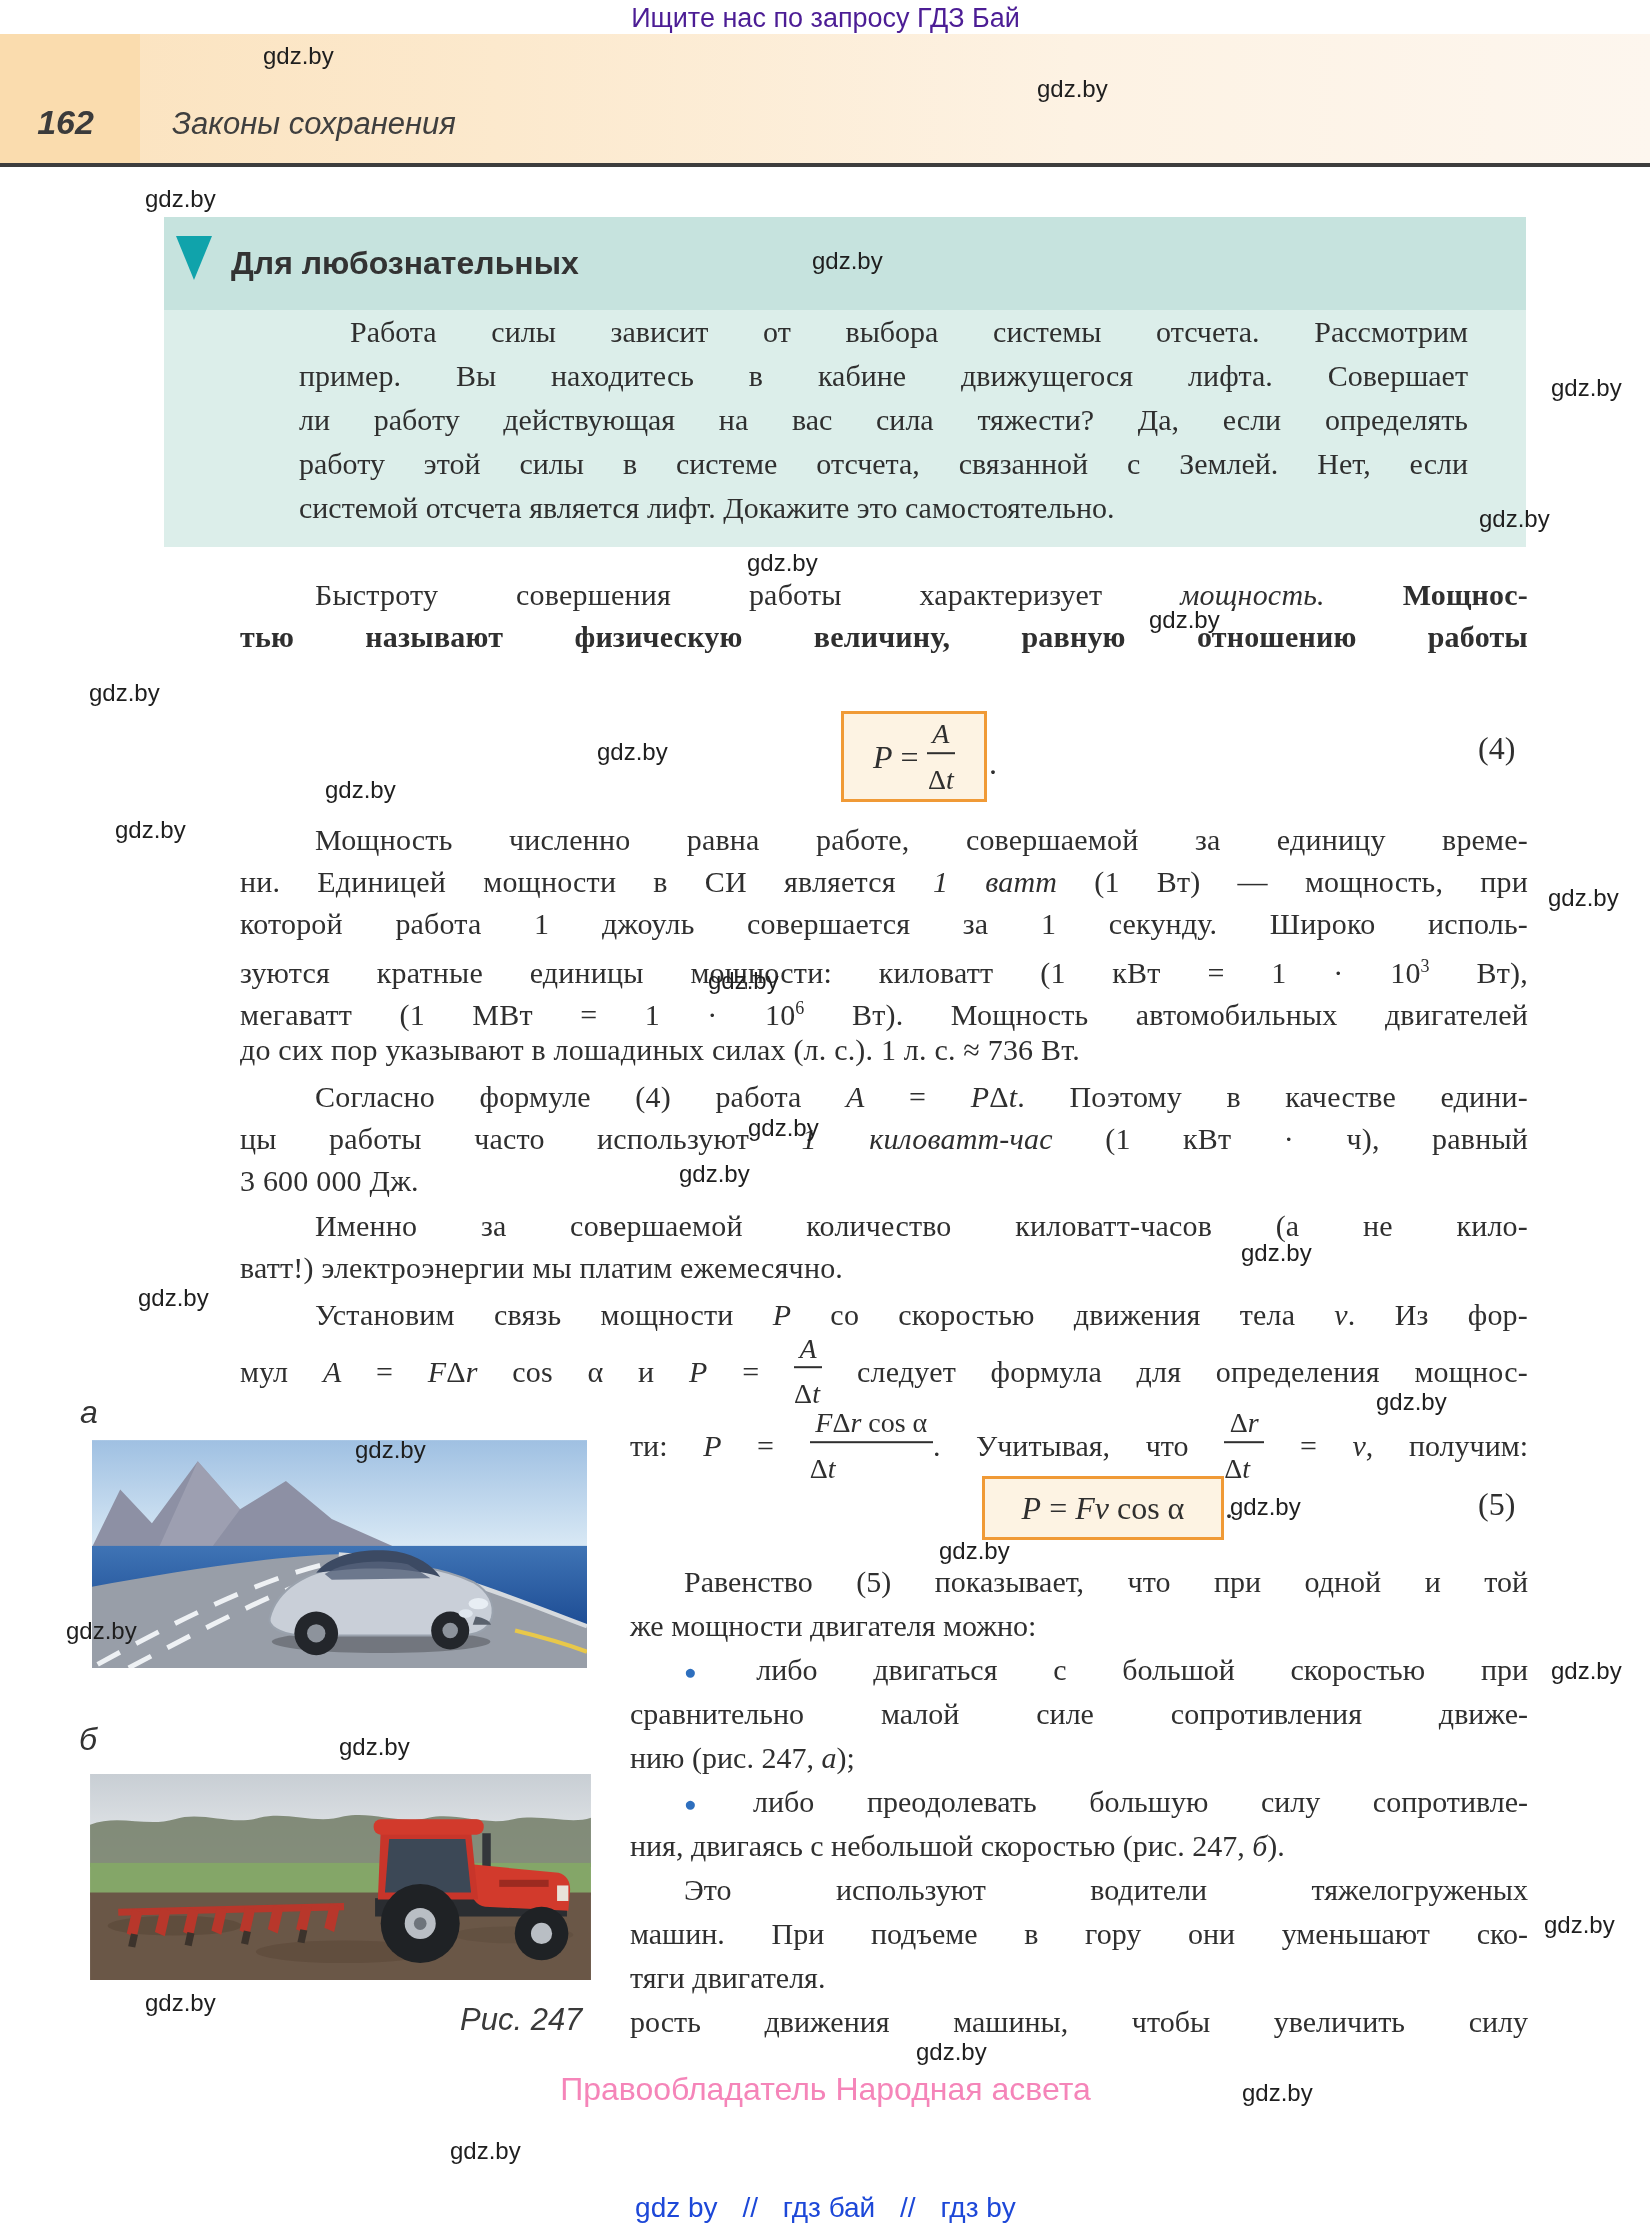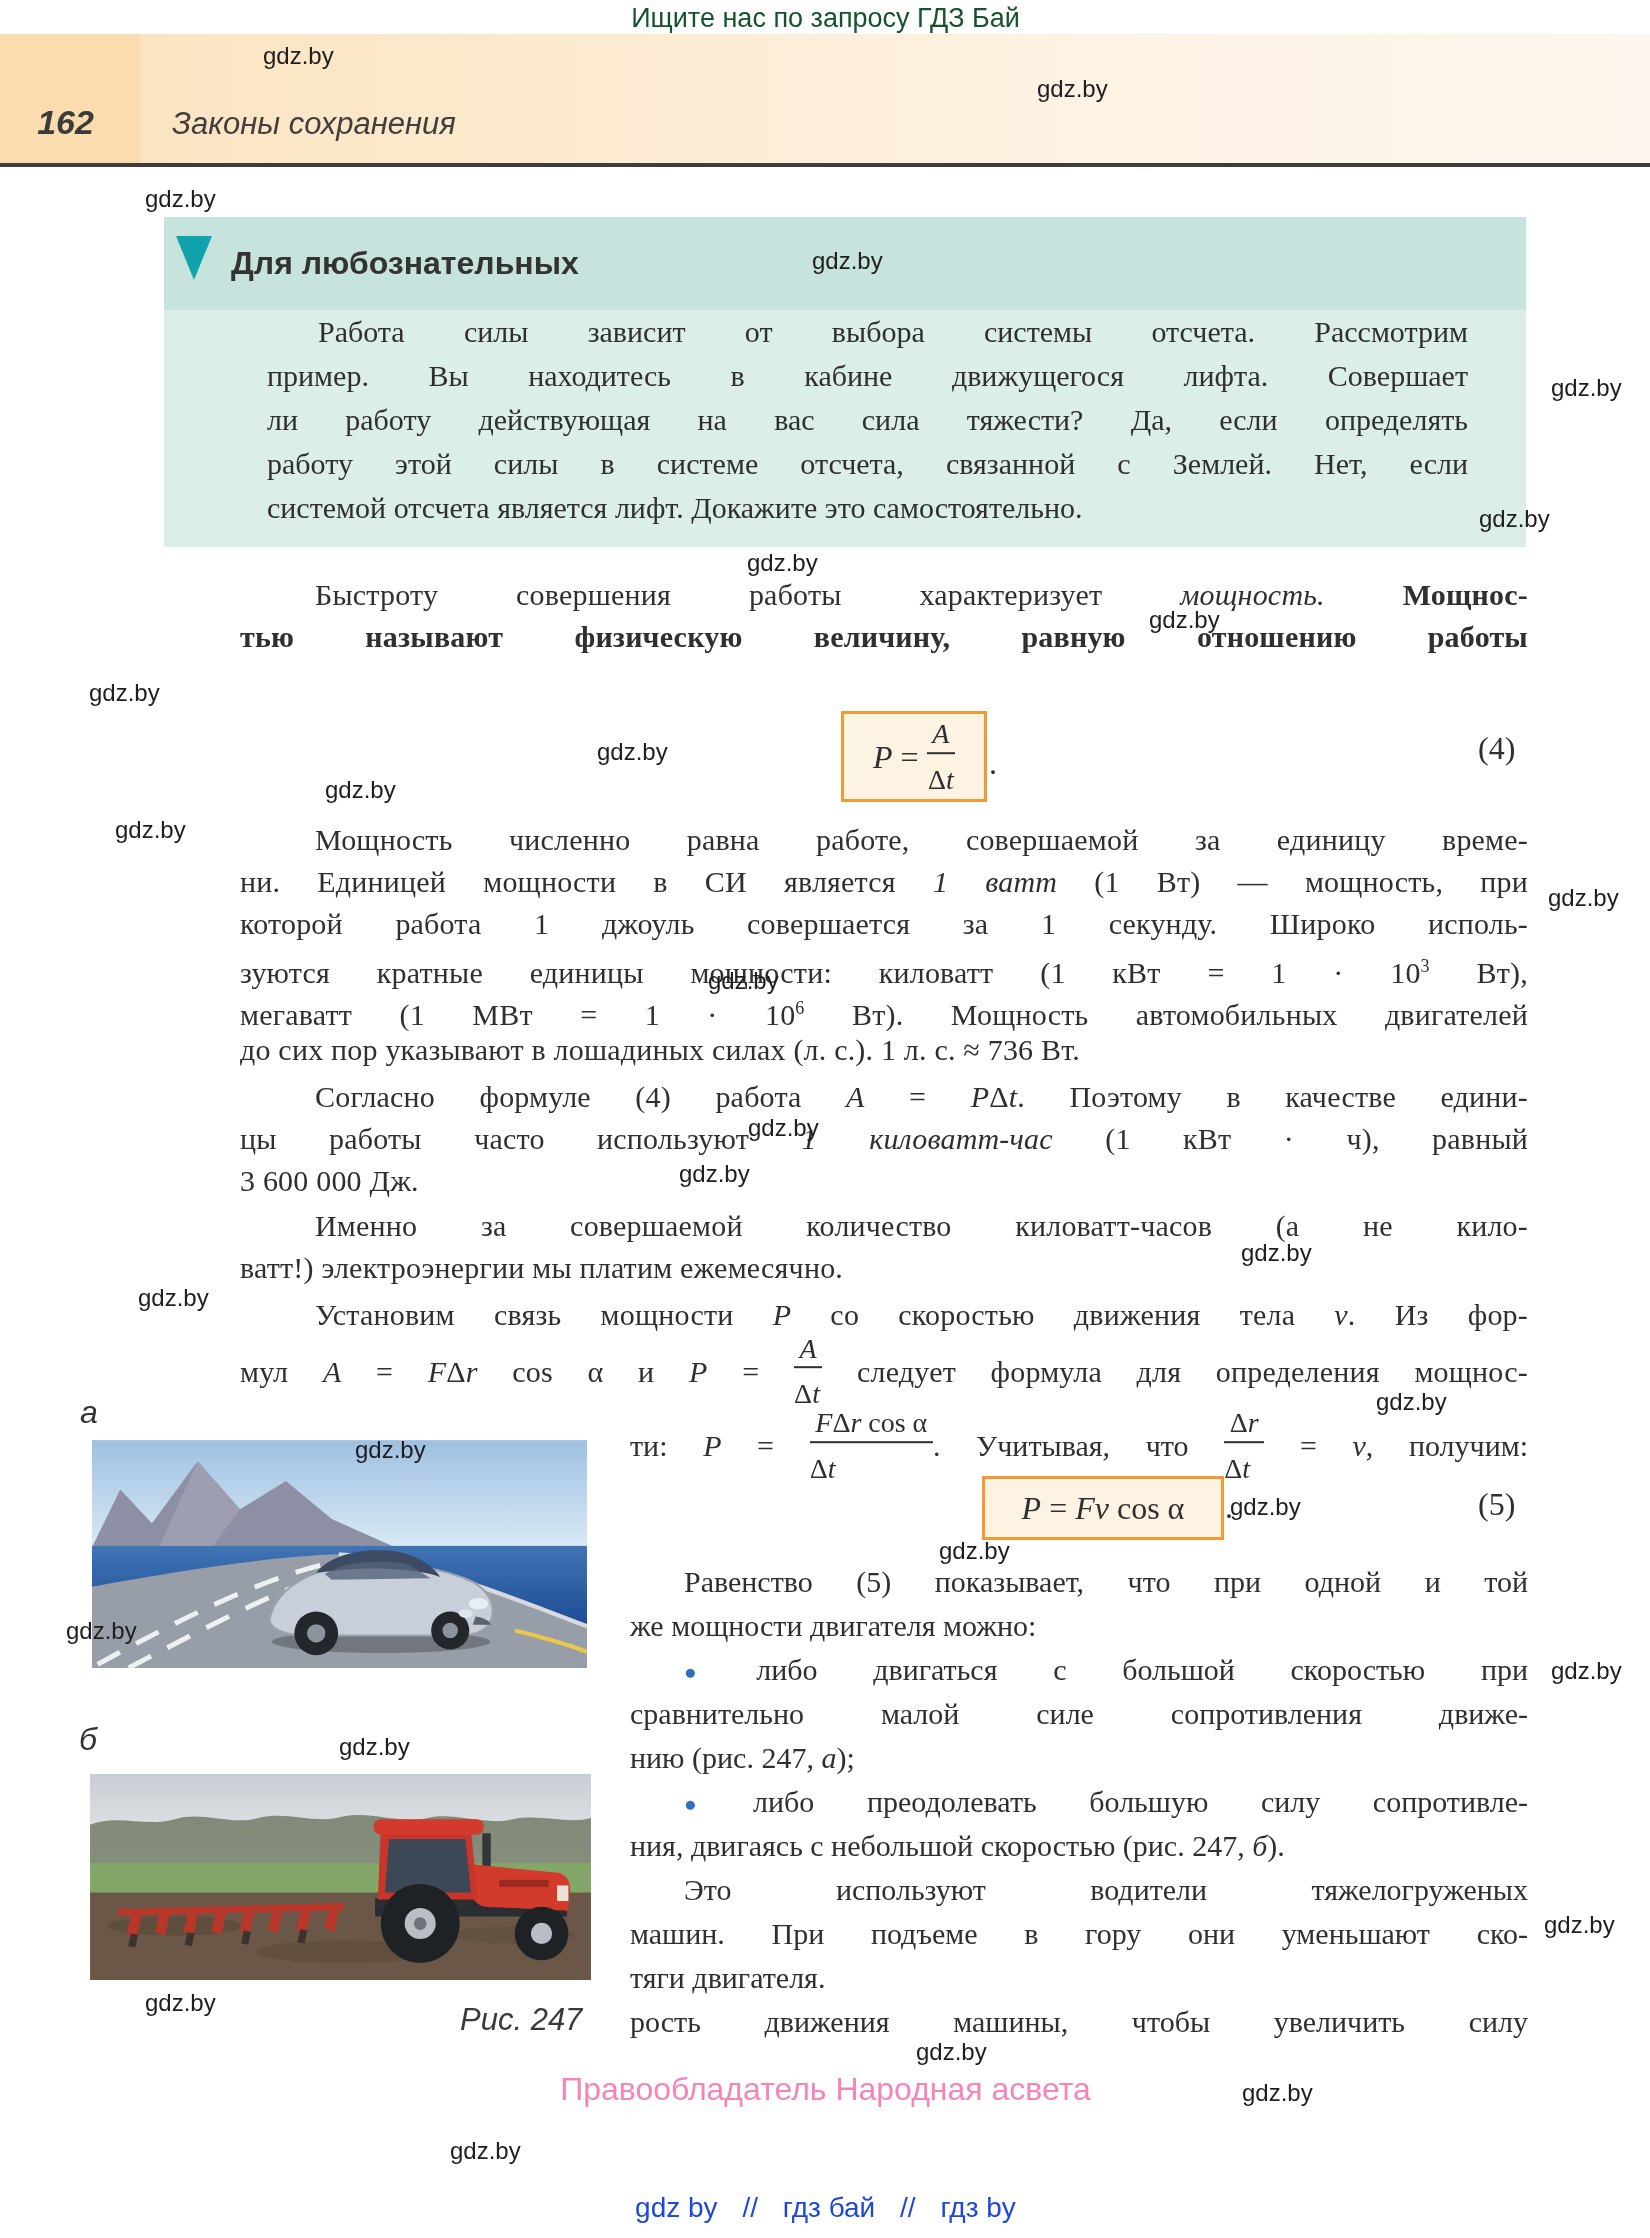--- a/index.html
+++ b/index.html
@@ -1,21 +1,21 @@
 <!DOCTYPE html>
 <html style="font-size:11.3px"><head>
 <meta charset="utf-8">
 <style>
   html,body{margin:0;padding:0;background:#fff;}
   #page{position:relative;width:1651px;height:2239px;background:#ffffff;overflow:hidden;
         font-family:"Liberation Serif",serif;color:#2f2f2f;}
 
   
   #banner{position:absolute;top:2.8px;left:0;width:100%;text-align:center;
-          font-family:"Liberation Sans",sans-serif;font-size:27px;color:#14532d;}
+          font-family:"Liberation Sans",sans-serif;font-size:27px;color:#4c1d95;}
 
   
   #band{position:absolute;top:34px;left:0;width:1651px;height:129px;
         background:linear-gradient(90deg,#fbe2bd 0%,#fce9cd 30%,#fdf2e3 65%,#fdf6ee 100%);}
   #band-col{position:absolute;top:34px;left:0;width:140px;height:129px;background:#fadcae;}
   #page-num{position:absolute;top:103px;left:0;width:131px;text-align:center;
             font-family:"Liberation Sans",sans-serif;font-style:italic;font-weight:bold;
             font-size:34px;color:#3b3b3b;}
   #section-title{position:absolute;top:106px;left:172px;font-family:"Liberation Sans",sans-serif;
             font-style:italic;font-size:31px;color:#3f3f3f;}
@@ -23,21 +23,21 @@
 
   
   #infobox{position:absolute;left:164px;top:217px;width:1362px;height:330px;background:#dceeea;}
   #infobox-titleband{position:absolute;left:0;top:0;width:100%;height:93px;background:#c6e3de;}
   #tri{position:absolute;left:12px;top:19px;width:0;height:0;
        border-left:18.3px solid transparent;border-right:18.3px solid transparent;
        border-top:44px solid #10a3ab;}
   #infobox-title{position:absolute;left:67px;top:0;height:93px;line-height:93px;
        font-family:"Liberation Sans",sans-serif;font-weight:bold;font-size:32px;color:#333;}
   #infobox-body{position:absolute;left:103px;top:93px;width:1201px;font-size:30px;}
-  #infobox-body .line{height:44px;line-height:44px;}
+  #infobox-body .line{height:44px;line-height:44px;margin-left:32px;}
   #infobox-body .indent{text-indent:51px;}
 
   
   .line{white-space:normal;overflow:visible;}
   .just{text-align:justify;text-align-last:justify;}
   .i{font-style:italic;}
   .b{font-weight:bold;}
   .sup{font-size:0.6em;vertical-align:super;}
   .dot{color:#2e6fbe;font-size:21px;margin-right:11.3px;vertical-align:1.4px;}
   .frac{display:inline-block;vertical-align:middle;text-align:center;

